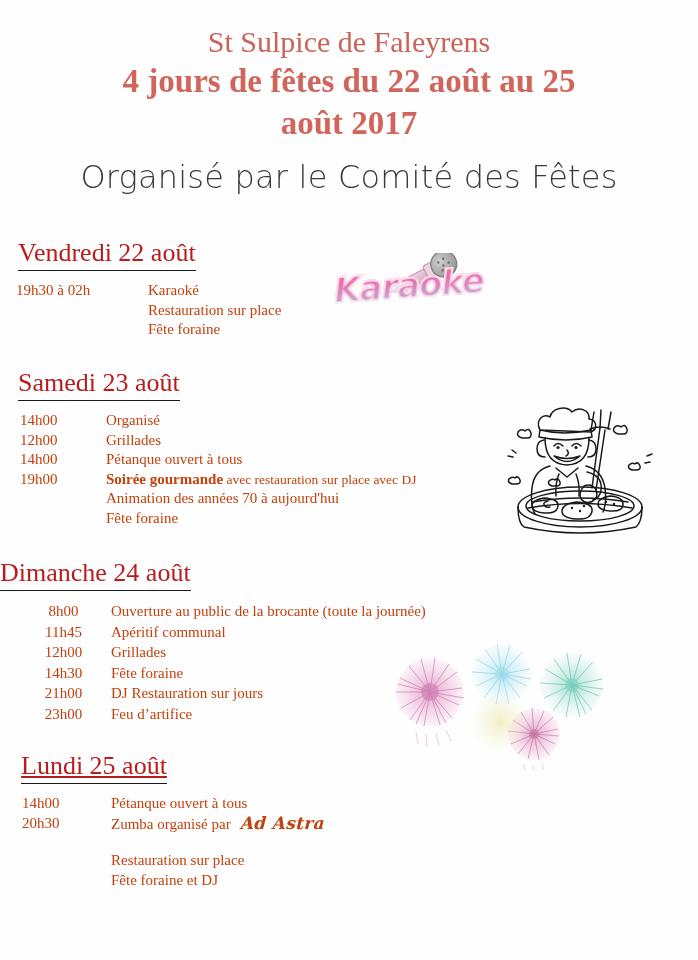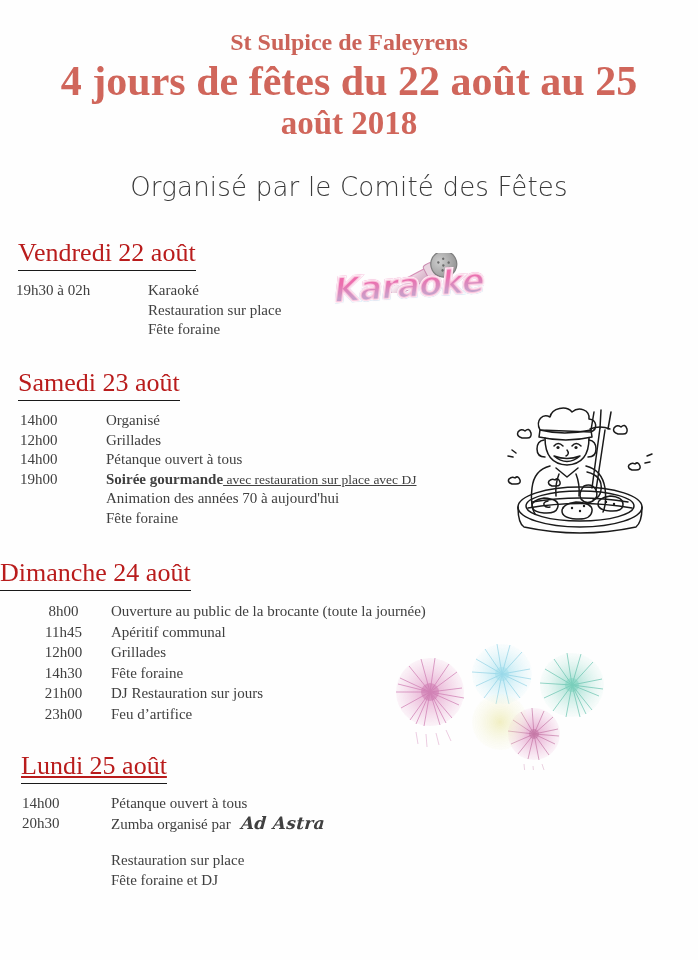--- a/index.html
+++ b/index.html
@@ -25,50 +25,50 @@
   
   .title-block {
     position: absolute;
     top: 24px;
     left: 0;
     width: 698px;
     text-align: center;
   }
   .title-line1 {
     font-family: "Liberation Serif", "DejaVu Serif", serif;
-    font-weight: bold;
-    font-size: 24px;
+    font-weight: normal;
+    font-size: 30px;
     line-height: 36px;
     color: #cb6359;
     letter-spacing: 0px;
   }
   .title-line2 {
     font-family: "Liberation Serif", "DejaVu Serif", serif;
     font-weight: bold;
-    font-size: 42px;
+    font-size: 33px;
     line-height: 42px;
     color: #d0665b;
     padding: 0 26px;
   }
   .title-line3 {
     font-family: "Liberation Serif", "DejaVu Serif", serif;
     font-weight: bold;
     font-size: 33px;
     line-height: 42px;
     color: #d0665b;
   }
   .subtitle {
     position: absolute;
-    top: 170px;
+    top: 160px;
     left: 0;
     width: 698px;
     text-align: center;
     font-family: "DejaVu Sans", "Liberation Sans", sans-serif;
     font-weight: 300;
-    font-size: 26px;
+    font-size: 32px;
     line-height: 34px;
     color: #3a3a3a;
     letter-spacing: 0.2px;
   }
 
   
   .day-section {
     position: absolute;
     left: 0;
     width: 698px;
@@ -87,30 +87,30 @@
   .sched {
     margin-top: 10px;
     border-collapse: collapse;
   }
   .sched tr { vertical-align: top; }
   .sched td {
     font-family: "Liberation Serif", "DejaVu Serif", serif;
     font-size: 15px;
     line-height: 19.5px;
     padding: 0;
-    color: #404040;
+    color: #c2410c;
     white-space: nowrap;
   }
   td.time-cell {
     padding-right: 10px;
   }
   .sched.gap-lg td { line-height: 20.5px; }
 
   .bold-item { font-weight: bold; }
-  .small-tail { font-size: 13.5px; text-decoration: underline; }
+  .small-tail { font-size: 13.5px; }
   .script-name {
     font-family: "DejaVu Serif", serif;
     font-style: italic;
     font-weight: bold;
     font-size: 17px;
     letter-spacing: 0.3px;
     padding-left: 10px;
     transform: skewX(-4deg);
     display: inline-block;
   }
@@ -191,21 +191,21 @@
   }
 </style>
 </head>
 <body>
 
 <div class="poster">
 
   <div class="title-block">
     <div class="title-line1">St Sulpice de Faleyrens</div>
     <div class="title-line2">4 jours de fêtes du 22 août au 25</div>
-    <div class="title-line3">août 2018</div>
+    <div class="title-line3">août 2017</div>
   </div>
 
   <div class="subtitle">Organisé par le Comité des Fêtes</div>
 
   <div class="karaoke-logo">
     <svg class="karaoke-mic" viewBox="0 0 90 40">
       <defs>
         <linearGradient id="micG" x1="0" y1="0" x2="1" y2="1">
           <stop offset="0" stop-color="#ffffff"></stop>
           <stop offset="0.45" stop-color="#e7c9da"></stop>

